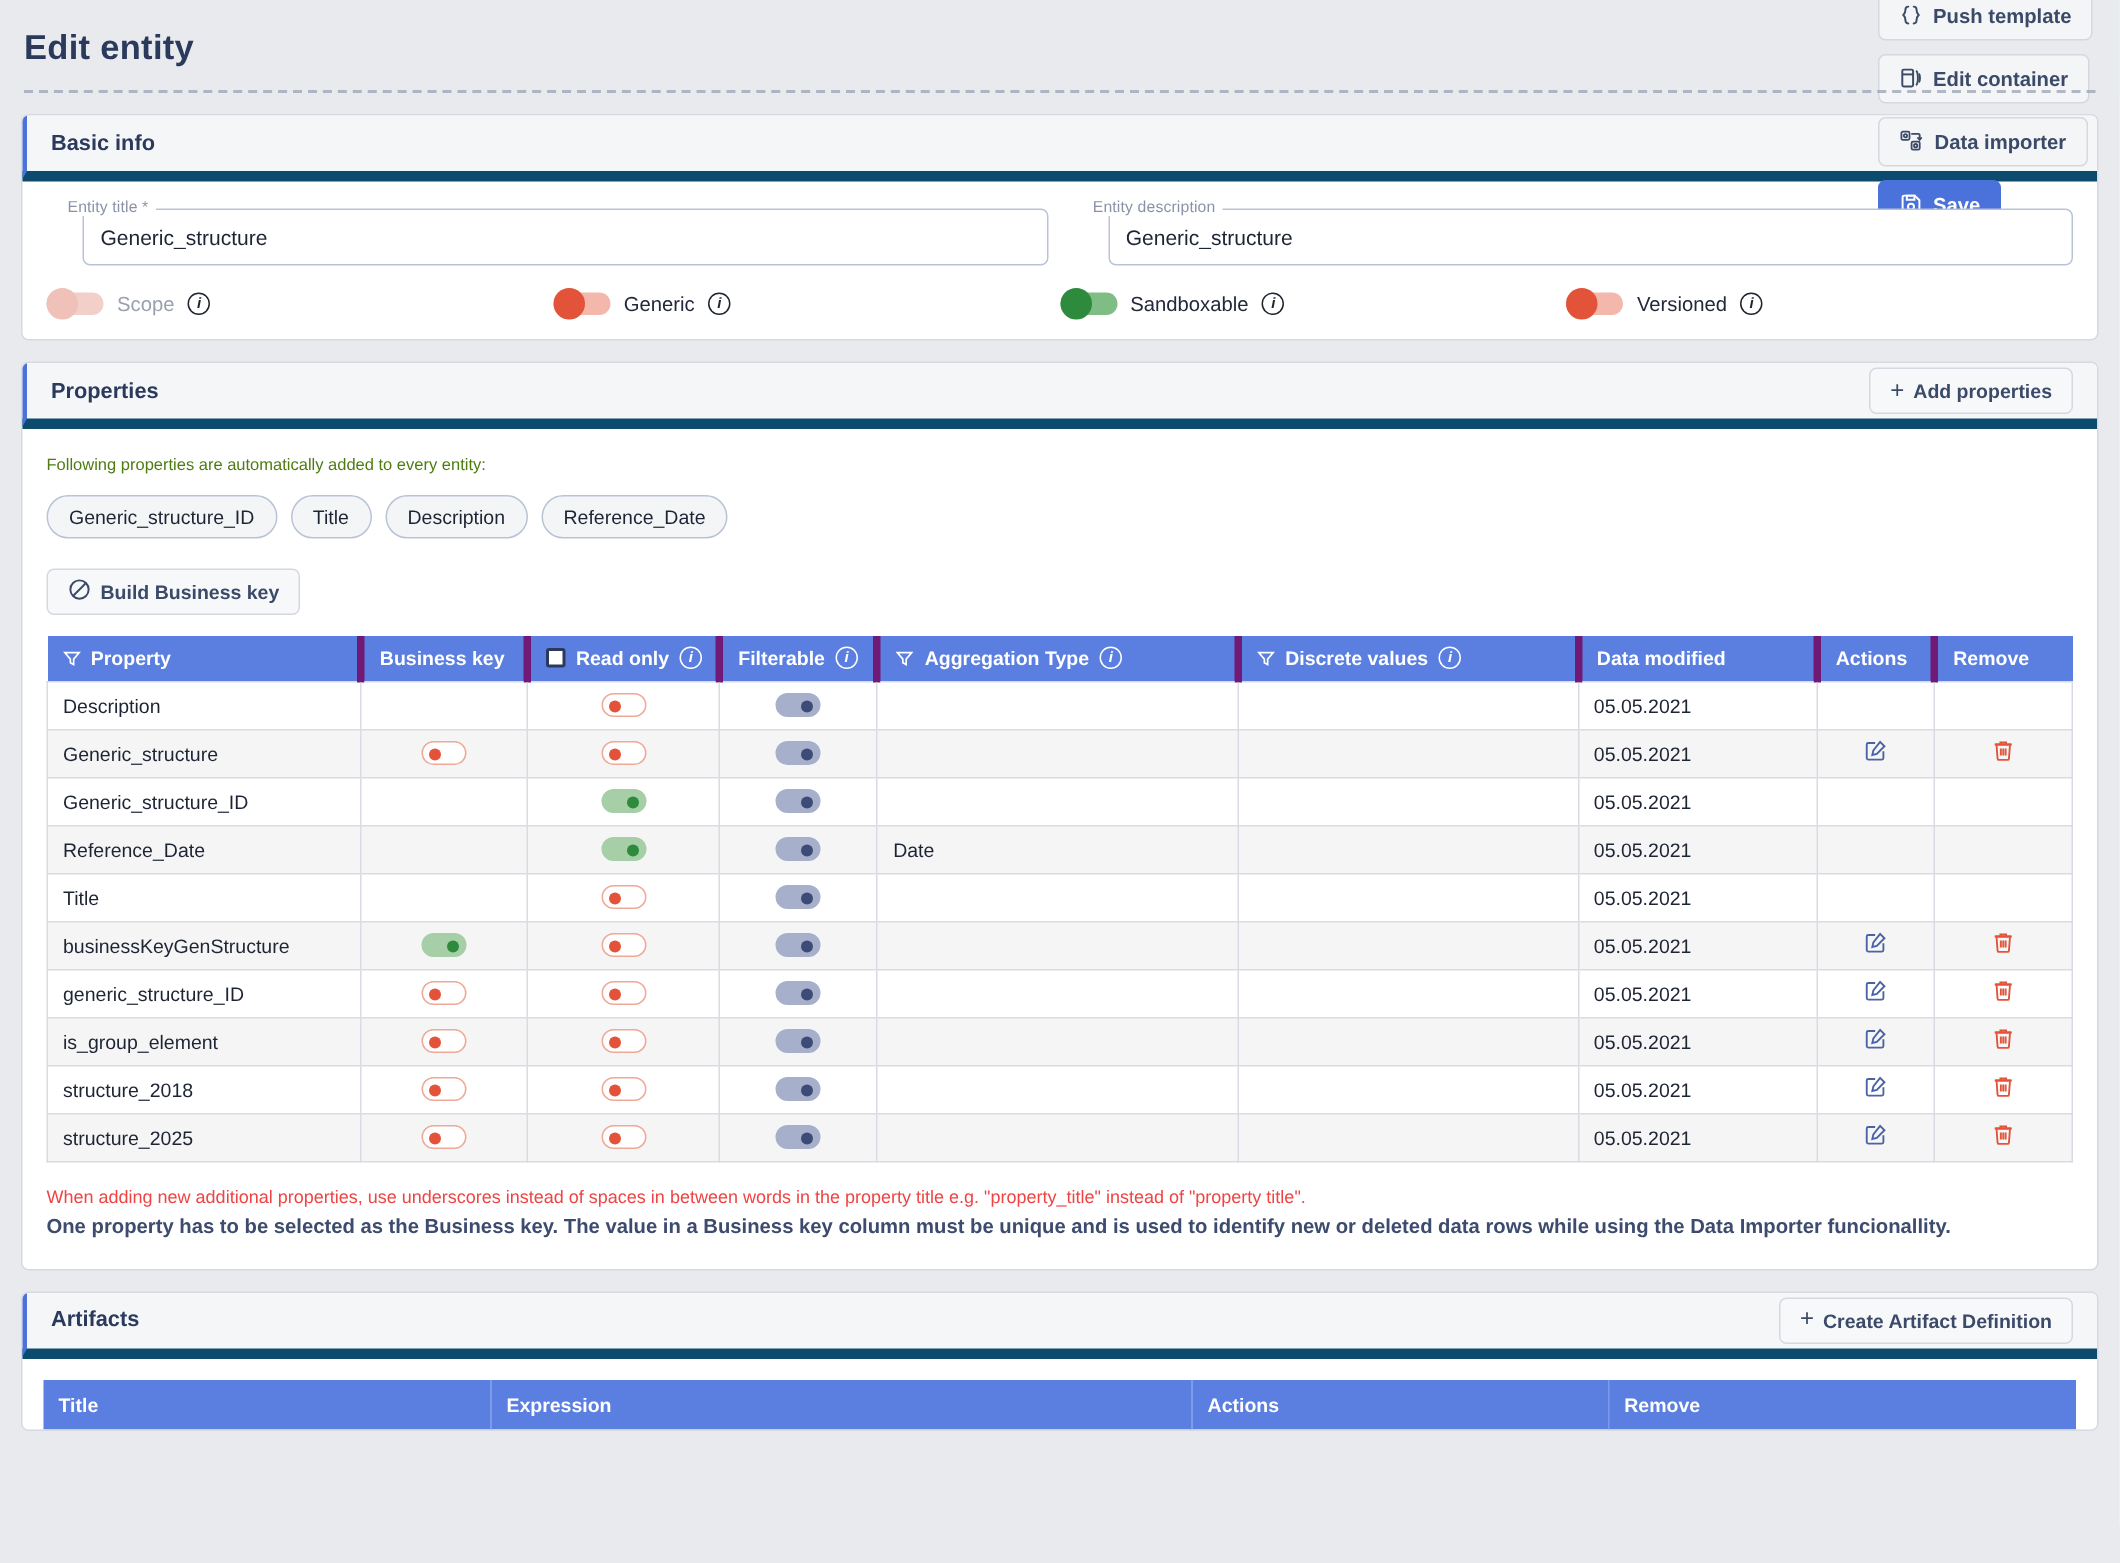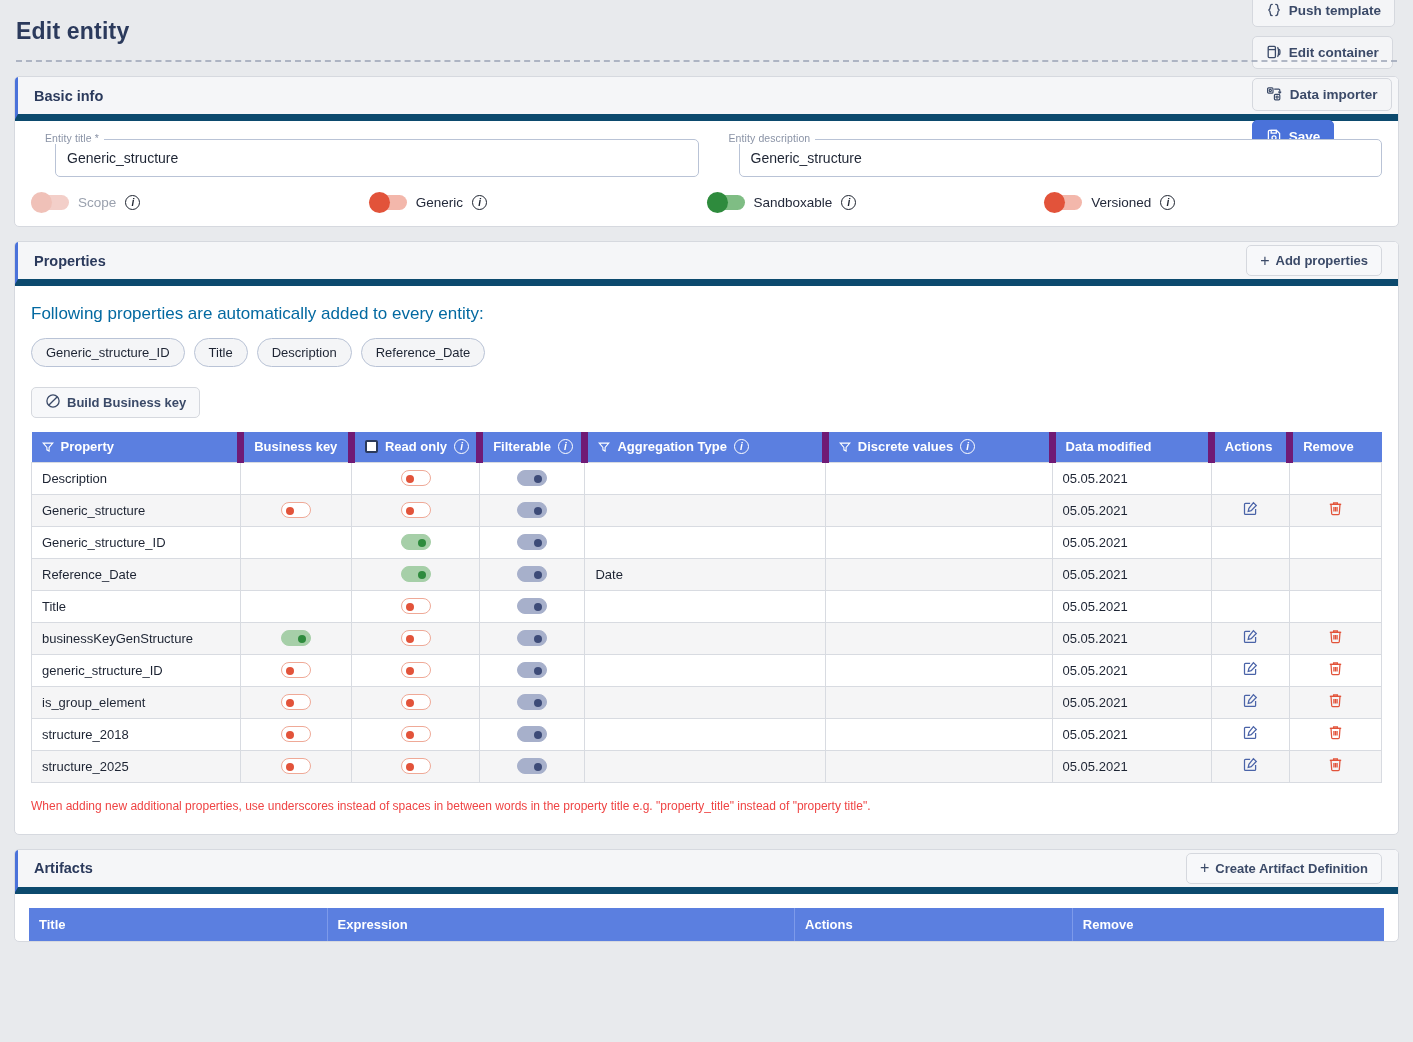--- a/index.html
+++ b/index.html
@@ -159,21 +159,21 @@
     display: inline-flex; align-items: center; justify-content: center;
     font-size: 10px; font-weight: bold; font-style: italic;
     color: #1e2430;
     line-height: 1;
     cursor: pointer;
     flex: 0 0 auto;
   }
   .info.light { border-color: #fff; color: #fff; }
 
   
-  .hint-text { font-size: 17px; color: #0369a1; margin: 0 0 14px 0; }
+  .hint-text { font-size: 11px; color: #4d7c0f; margin: 0 0 14px 0; }
   .chips { display: flex; gap: 9px; margin-bottom: 20px; }
   .chip {
     height: 29px;
     display: inline-flex; align-items: center;
     padding: 0 14px;
     background: #f4f5f7;
     border: 1px solid #b9c3d6;
     border-radius: 16px;
     font-size: 13px;
     color: #1d2433;
@@ -188,21 +188,21 @@
     table-layout: fixed;
   }
   table.grid thead th {
     background: #5b7fe0;
     color: #fff;
     font-size: 13px;
     font-weight: bold;
     text-align: left;
     padding: 0 10px;
     height: 30px;
-    border-right: 7px solid #701a75;
+    border-right: 5px solid #701a75;
     white-space: nowrap;
   }
   table.grid thead th:last-child { border-right: none; }
   .th-inner { display: flex; align-items: center; gap: 7px; }
   .funnel { flex: 0 0 auto; }
   .hdr-check {
     width: 13px; height: 13px;
     border: 2px solid #2b3a5c;
     border-radius: 2px;
     background: #fff;
@@ -648,20 +648,21 @@
                   <path d="M2.8 4.3h11.4M6.6 4.3V2.9h3.8v1.4"></path>
                   <path d="M4 4.3h9l-.7 9.4a1 1 0 0 1-1 .9H5.7a1 1 0 0 1-1-.9z"></path>
                   <path d="M6.9 7v4.6M8.5 7v4.6M10.1 7v4.6"></path>
                 </svg></button></td>
           </tr>
         </tbody>
     </table>
 
     <div class="notes">
       <p class="note-1">When adding new additional properties, use underscores instead of spaces in between words in the property title e.g. "property_title" instead of "property title".</p>
+      <p class="note-2">One property has to be selected as the Business key. The value in a Business key column must be unique and is used to identify new or deleted data rows while using the Data Importer funcionallity.</p>
     </div>
 
   </div>
 </div>
 
 <div class="card">
   <div class="card-head">
     <h2>Artifacts</h2>
     <div class="spacer"></div>
     <button class="ghost-btn">

